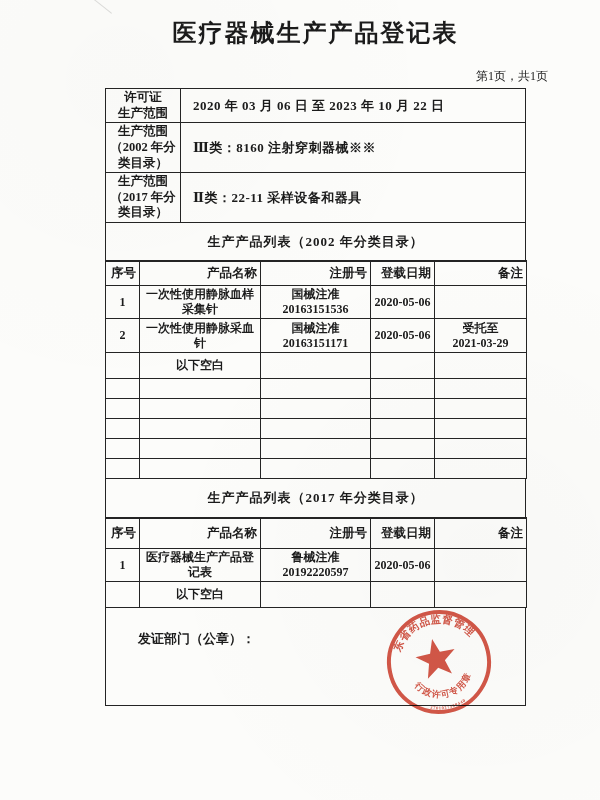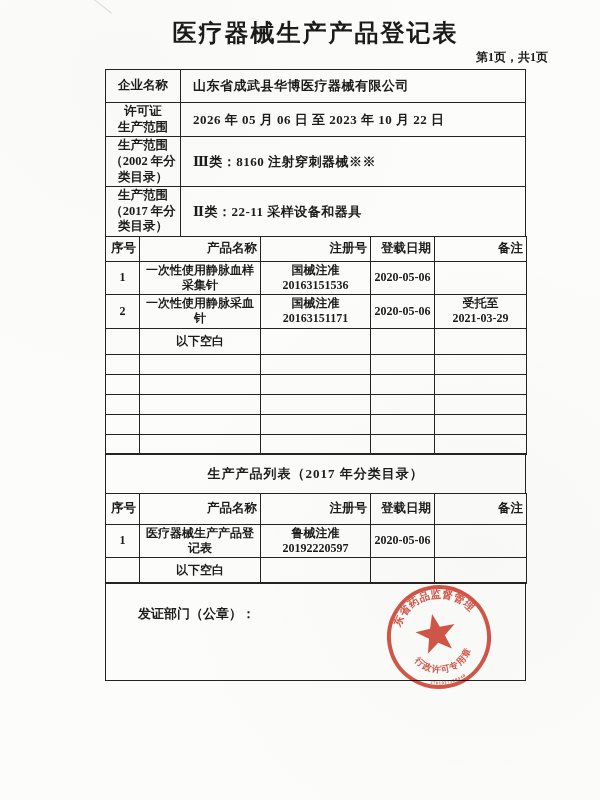--- a/index.html
+++ b/index.html
@@ -12,22 +12,22 @@
   .sheet{position:relative;width:600px;height:800px;background:
     radial-gradient(circle at 20% 10%, rgba(0,0,0,0.012), transparent 40%),
     radial-gradient(circle at 80% 70%, rgba(0,0,0,0.015), transparent 45%),
     #fcfcfa;}
   .content{position:absolute;left:97px;top:0;width:421px;padding-left:8px;}
   .doc-title{
     margin-top:17px;text-align:center;
     font-size:24px;font-weight:bold;letter-spacing:2px;white-space:nowrap;
   }
   .page-indicator{
-    margin-top:0;margin-right:-22px;height:15px;
-    text-align:right;font-size:12px;font-weight:bold;
+    margin-top:19px;margin-right:-22px;height:15px;
+    text-align:right;font-size:12px;font-weight:normal;
   }
   .doc{margin-top:5px;}
   table{border-collapse:collapse;width:421px;table-layout:fixed;}
   td,th{
     border:1.5px solid #242424;
     font-weight:bold;
     padding:1px 3px;
     overflow:hidden;
     white-space:pre-line;
     vertical-align:middle;
@@ -90,43 +90,40 @@
 
   <div class="content">
     <div class="doc-title">医疗器械生产产品登记表</div>
     <div class="page-indicator">第1页，共1页</div>
 
     <div class="doc">
 
       <table class="info-table">
         <tbody>
           <tr>
-            <td class="lbl">企业名称</td>
-            <td class="val">山东省成武县华博医疗器械有限公司</td>
-          </tr>
-          <tr>
             <td class="lbl">许可证
 生产范围</td>
-            <td class="val">2026 年 05 月 06 日 至 2023 年 10 月 22 日</td>
+            <td class="val">2020 年 03 月 06 日 至 2023 年 10 月 22 日</td>
           </tr>
           <tr>
             <td class="lbl">生产范围
 （2002 年分
 类目录）</td>
             <td class="val">Ⅲ类：8160 注射穿刺器械※※</td>
           </tr>
           <tr>
             <td class="lbl">生产范围
 （2017 年分
 类目录）</td>
             <td class="val">Ⅱ类：22-11 采样设备和器具</td>
           </tr>
         </tbody>
       </table>
 
+      <div class="banner">生产产品列表（2002 年分类目录）</div>
 
       <table class="products p2002">
         <colgroup>
           <col class="c-idx">
             <col class="c-name">
             <col class="c-reg">
             <col class="c-date">
             <col class="c-note">
         </colgroup>
         <thead>

